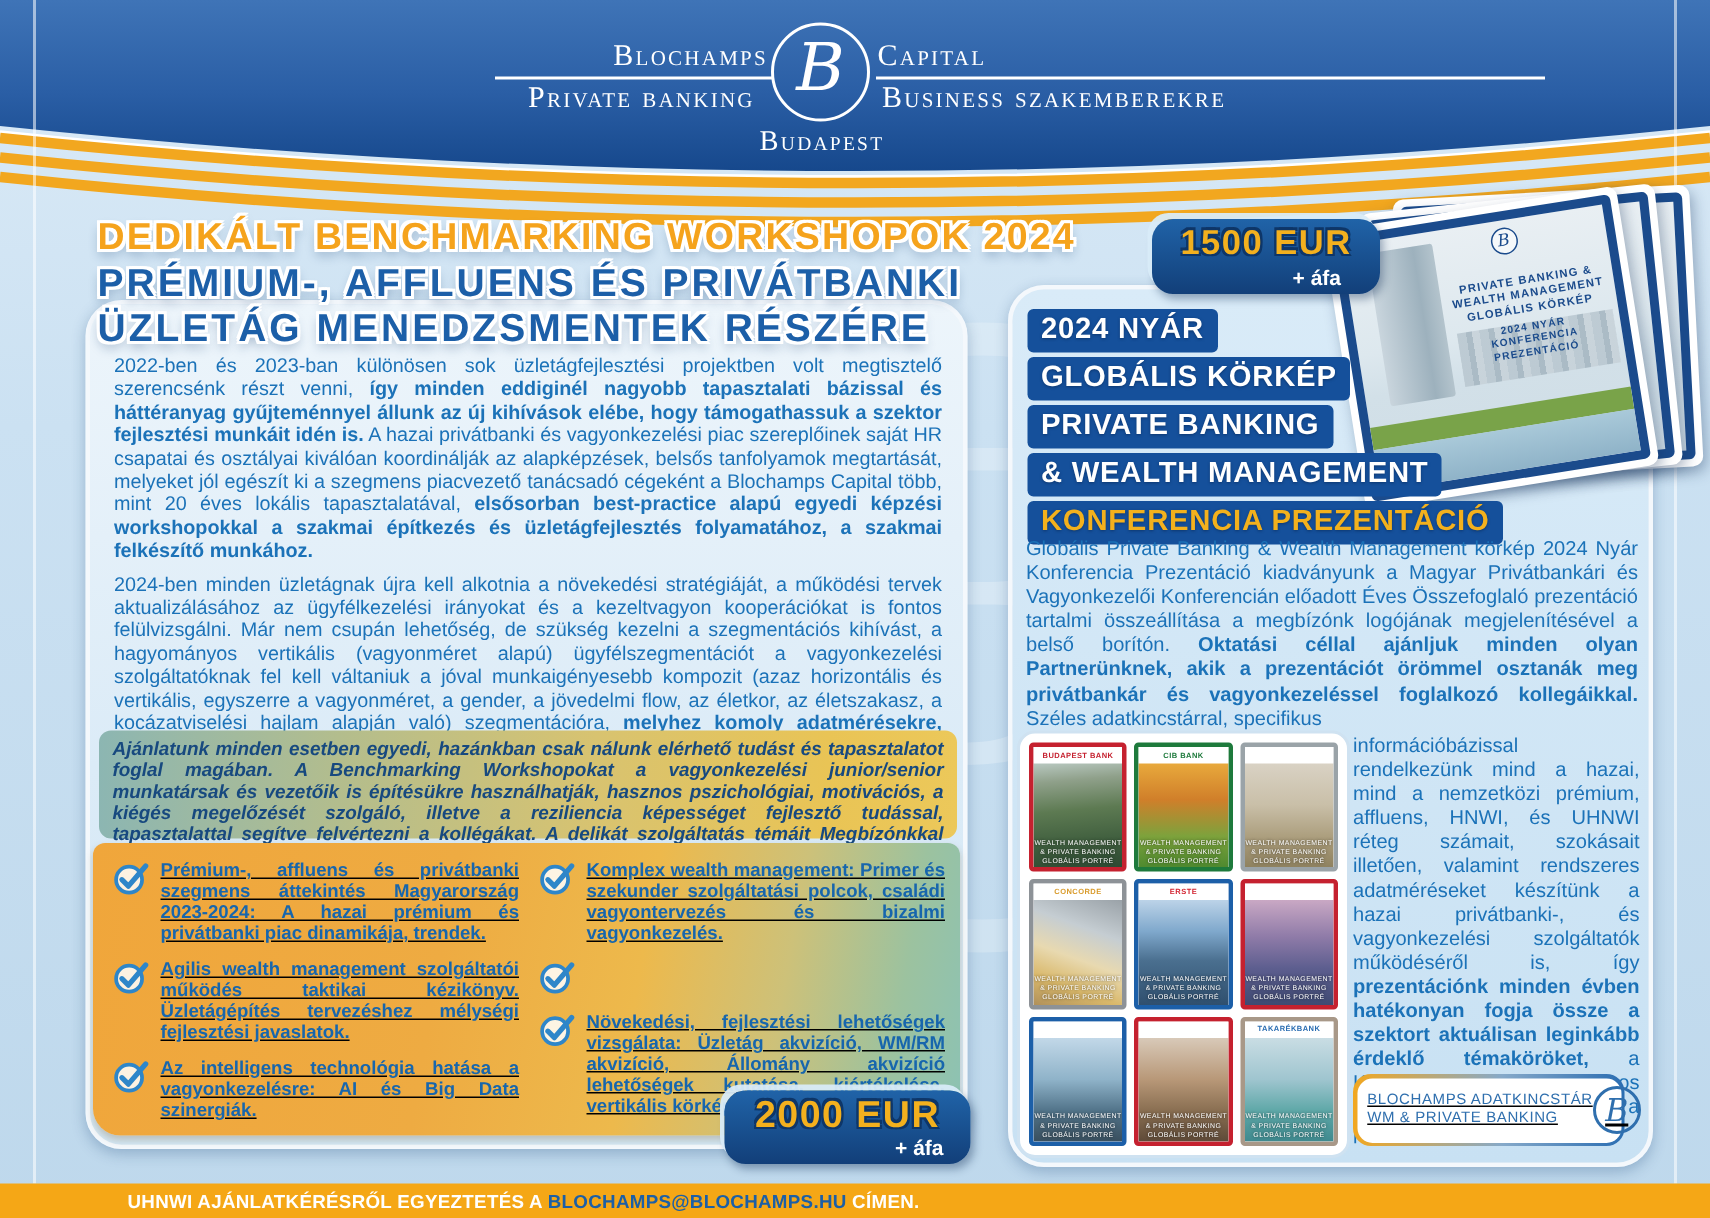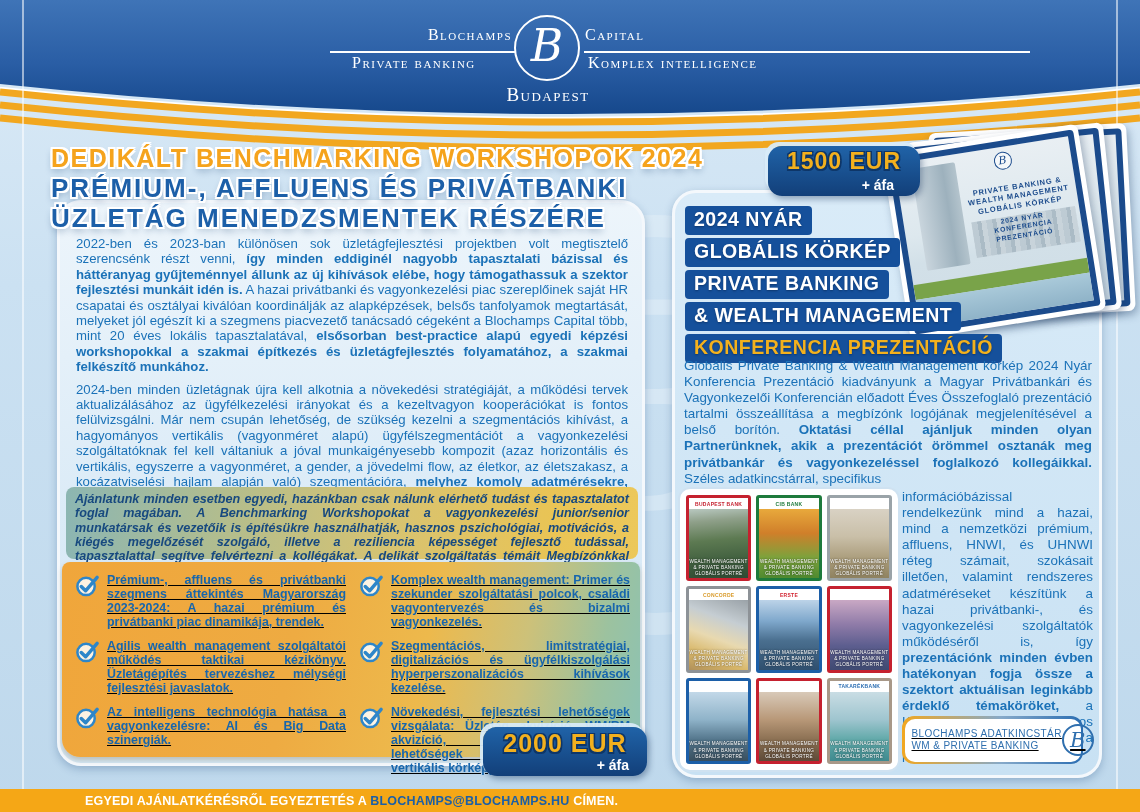--- a/index.html
+++ b/index.html
@@ -2,21 +2,21 @@
 <html><head>
 <meta charset="utf-8">
 <style>
   html,body{margin:0;padding:0;background:#eef4f9;}
   .page{position:relative;width:1140px;height:812px;overflow:hidden;margin:0 auto;
         background:linear-gradient(180deg,#dcebf7 0%,#cbe1f2 35%,#bed8ec 100%);
         font-family:"Liberation Sans",sans-serif;}
   
   .hdr-svg{position:absolute;top:0;left:0;z-index:1;display:block;}
   .hdr-txt{position:absolute;z-index:2;color:#fff;font-family:"Liberation Serif",serif;
-           font-variant:small-caps;letter-spacing:1.5px;font-size:16px;white-space:nowrap;}
+           font-variant:small-caps;letter-spacing:1.5px;font-size:20px;white-space:nowrap;}
   #brandTL{top:26px;right:628px;}
   #brandTR{top:26px;left:585px;text-align:right;}
   #brandBL{top:54px;left:352px;}
   #brandBR{top:54px;left:588px;}
   #city{top:84px;left:448px;width:200px;text-align:center;font-size:19px;}
   .hline{position:absolute;top:51px;height:2px;background:#fff;z-index:2;}
   .hl-l{left:330px;width:186px;}
   .hl-r{left:584px;width:446px;}
   .logo-circle{position:absolute;left:514px;top:15px;width:62px;height:62px;border:2.5px solid #fff;
                border-radius:50%;z-index:2;display:flex;align-items:center;justify-content:center;}
@@ -30,21 +30,21 @@
   .watermark span{font-family:"DejaVu Serif",serif;font-style:italic;font-size:290px;
                   color:rgba(255,255,255,.26);line-height:1;transform:translateY(-14px);}
   
   .card{position:absolute;z-index:2;border-radius:24px;border:3px solid #f4f8fc;
         box-shadow:0 3px 9px rgba(25,70,120,.28);box-sizing:border-box;}
   .card-left{left:57px;top:200px;width:588px;height:566px;
              background:linear-gradient(180deg,#edf5fb 0%,#dbebf7 55%,#d3e7f5 100%);}
   .card-right{left:672px;top:190px;width:430px;height:588px;
               background:linear-gradient(180deg,#d9ebf8 0%,#c8e1f3 100%);}
   
-  .titles{position:absolute;left:51px;top:144px;width:605px;z-index:4;}
+  .titles{position:absolute;left:65px;top:144px;width:605px;z-index:4;}
   .ow{text-shadow:-2px -2px 0 #fff,2px -2px 0 #fff,-2px 2px 0 #fff,2px 2px 0 #fff,
       -2px 0 0 #fff,2px 0 0 #fff,0 -2px 0 #fff,0 2px 0 #fff,0 4px 7px rgba(20,60,110,.4);}
   .t-main{font-size:25px;font-weight:bold;color:#f5a31c;letter-spacing:1.5px;white-space:nowrap;}
   .t-sub{font-size:26px;font-weight:bold;color:#1c5fa8;letter-spacing:2px;line-height:30px;white-space:nowrap;}
   
   .lp-body{position:absolute;left:76px;top:236px;width:552px;z-index:3;color:#1b72b8;
            font-size:13.2px;line-height:15.4px;text-align:justify;}
   .lp-p2{margin-top:7px;}
   .rb{font-weight:bold;}
   .italic-box{position:absolute;left:66px;top:487px;width:572px;height:72px;z-index:3;border-radius:8px;
@@ -148,21 +148,21 @@
     <path d="M0,92 Q570,152 1140,92" stroke="#f2a71f" stroke-width="7" fill="none"></path>
     <path d="M0,105 Q570,165 1140,105" stroke="#f2a71f" stroke-width="7" fill="none"></path>
     <path d="M0,118 Q570,178 1140,118" stroke="#f2a71f" stroke-width="7" fill="none"></path>
   </svg>
 
   <span class="hdr-txt" id="brandTL">Blochamps</span>
   <span class="hdr-txt" id="brandTR">Capital</span>
   <div class="hline hl-l"></div>
   <div class="hline hl-r"></div>
   <span class="hdr-txt" id="brandBL">Private banking</span>
-  <span class="hdr-txt" id="brandBR">Komplex intelligence</span>
+  <span class="hdr-txt" id="brandBR">Business szakemberekre</span>
   <span class="hdr-txt" id="city">Budapest</span>
   <div class="logo-circle">
     <span class="logo-b">B</span>
   </div>
 
   <div class="vline" style="left:22px;"></div>
   <div class="vline" style="left:1116px;"></div>
 
   <div class="watermark">
       <span>B</span>
@@ -223,21 +223,20 @@
     </span>
     <span class="btxt">Komplex wealth management: Primer és szekunder szolgáltatási polcok, családi vagyontervezés és bizalmi vagyonkezelés.</span>
   </li>
         <li class="bullet">
     <span class="chk">
       <svg viewBox="0 0 26 26">
         <circle cx="11.5" cy="14" r="9" fill="rgba(255,255,255,0.85)" stroke="#2e86c9" stroke-width="2.6"></circle>
         <path d="M6.5 14 L11 18.5 L23 4.5" stroke="#2e86c9" stroke-width="3.6" fill="none" stroke-linecap="round" stroke-linejoin="round"></path>
       </svg>
     </span>
-    <span class="btxt">Szegmentációs, limitstratégiai, digitalizációs és ügyfélkiszolgálási hyperperszonalizációs kihívások kezelése.</span>
   </li>
         <li class="bullet">
     <span class="chk">
       <svg viewBox="0 0 26 26">
         <circle cx="11.5" cy="14" r="9" fill="rgba(255,255,255,0.85)" stroke="#2e86c9" stroke-width="2.6"></circle>
         <path d="M6.5 14 L11 18.5 L23 4.5" stroke="#2e86c9" stroke-width="3.6" fill="none" stroke-linecap="round" stroke-linejoin="round"></path>
       </svg>
     </span>
     <span class="btxt">Növekedési, fejlesztési lehetőségek vizsgálata: Üzletág akvizíció, WM/RM akvizíció, Állomány akvizíció lehetőségek kutatása, kiértékelése, vertikális körképpel.</span>
   </li>
@@ -411,17 +410,17 @@
       <div class="adat-txt">
         <div>BLOCHAMPS ADATKINCSTÁR</div>
         <div>WM &amp; PRIVATE BANKING</div>
       </div>
       <div class="adat-logo">B</div>
     </div>
   </div>
 
   <div class="footer">
     <div class="footer-text">
-      <span>EGYEDI AJÁNLATKÉRÉSRŐL EGYEZTETÉS A </span><span class="footer-email">BLOCHAMPS@BLOCHAMPS.HU</span><span> CÍMEN.</span>
+      <span>UHNWI AJÁNLATKÉRÉSRŐL EGYEZTETÉS A </span><span class="footer-email">BLOCHAMPS@BLOCHAMPS.HU</span><span> CÍMEN.</span>
     </div>
   </div>
 
 </div>
 
 </body></html>

